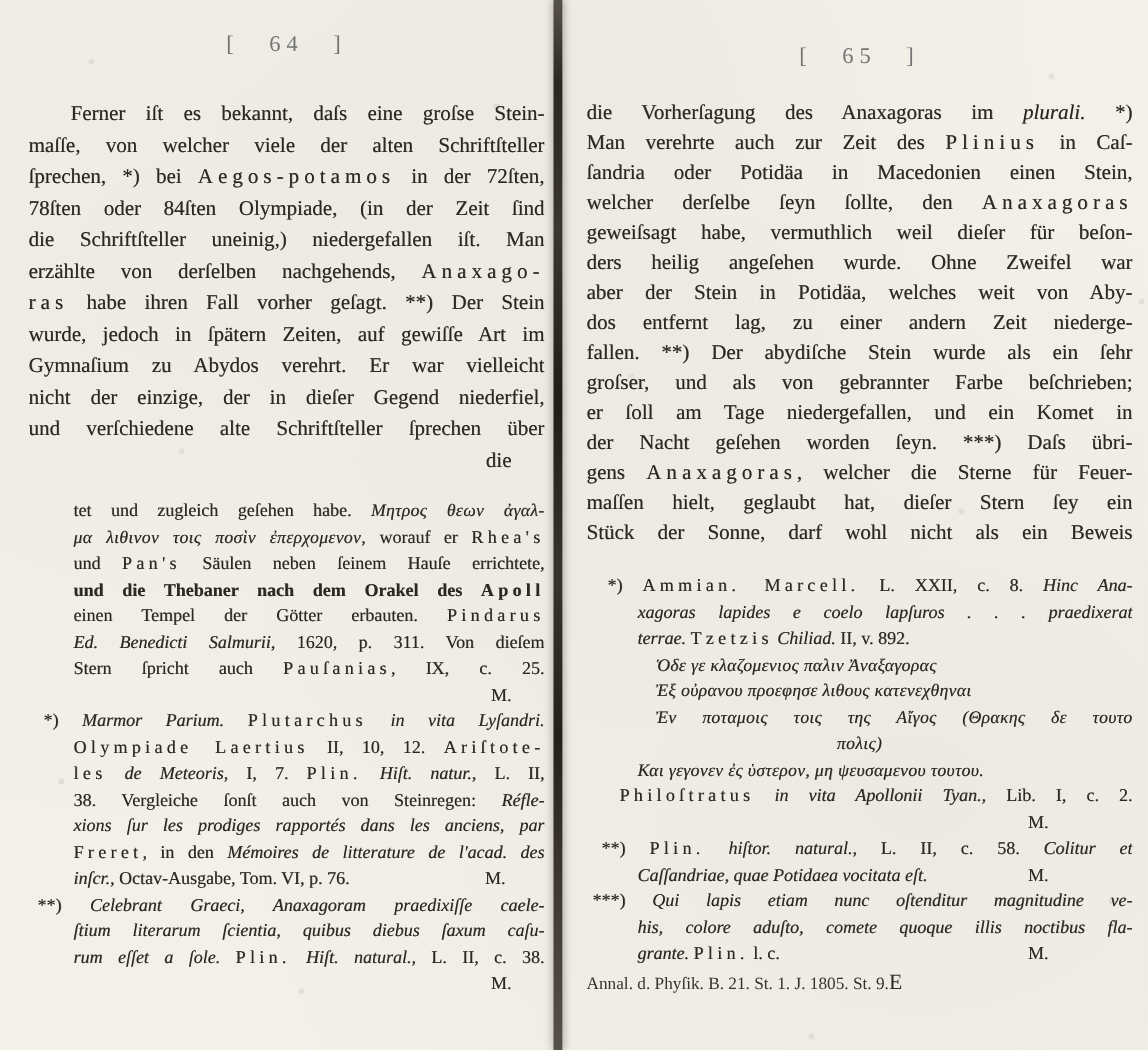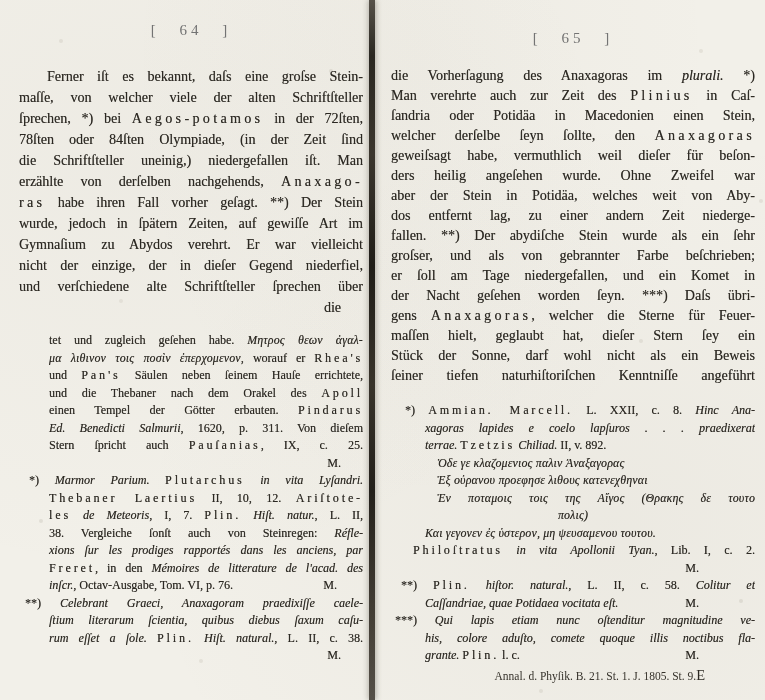--- a/index.html
+++ b/index.html
@@ -52,21 +52,21 @@
 
   .has-end { display: flex; justify-content: space-between; text-align: left; text-align-last: left; }
   .page-left  .line-end { margin-right: 26px; }
   .page-right .line-end { margin-right: 56px; }
 
   .seg-i  { font-style: italic; }
   .seg-s  { letter-spacing: 0.24em; }
   .seg-g  { font-style: italic; font-family: Liberation Serif, serif; letter-spacing: 0.02em; font-size: 0.98em; }
 
   .imprint-row {
-    display: flex; justify-content: flex-end; align-items: baseline;
+    display: flex; justify-content: flex-start; align-items: baseline;
     margin-top: 2px;
     font-size: 11.5px;
     color: #36322b;
   }
   .imprint-row .signature { font-size: 14.5px; margin-right: 50px; color: #2b2822; }
 
   .gutter {
     position: absolute; left: 369px; top: 0; width: 6px; height: 700px;
     background: linear-gradient(180deg,
       #57524a 0%, #2a2721 8%, #3b362e 22%, #201d18 38%,
@@ -110,27 +110,27 @@
       <div class="line"><span>wurde, jedoch in ſpätern Zeiten, auf gewiſſe Art im</span></div>
       <div class="line"><span>Gymnaſium zu Abydos verehrt. Er war vielleicht</span></div>
       <div class="line"><span>nicht der einzige, der in dieſer Gegend niederfiel,</span></div>
       <div class="line"><span>und verſchiedene alte Schriftſteller ſprechen über</span></div>
       <div class="line al-right"><span>die</span></div>
     </div>
   <div class="fn-block">
       <div class="line" style="padding-left: 30px;"><span>tet und zugleich geſehen habe. </span><span class="seg-g">Μητρος θεων ἀγαλ-</span></div>
       <div class="line" style="padding-left: 30px;"><span class="seg-g">μα λιθινον τοις ποσὶν ἐπερχομενον,</span><span> worauf er </span><span class="seg-s">Rhea's</span></div>
       <div class="line" style="padding-left: 30px;"><span>und </span><span class="seg-s">Pan's</span><span> Säulen neben ſeinem Hauſe errichtete,</span></div>
-      <div class="line" style="padding-left: 30px;"><span>und die Thebaner nach dem Orakel des </span><span class="seg-s">Apoll</span></div>
+      <div class="line" style="padding-left: 30px; font-weight: bold;"><span>und die Thebaner nach dem Orakel des </span><span class="seg-s">Apoll</span></div>
       <div class="line" style="padding-left: 30px;"><span>einen Tempel der Götter erbauten. </span><span class="seg-s">Pindarus</span></div>
       <div class="line" style="padding-left: 30px;"><span class="seg-i">Ed. Benedicti Salmurii</span><span>, 1620, p. 311. Von dieſem</span></div>
       <div class="line" style="padding-left: 30px;"><span>Stern ſpricht auch </span><span class="seg-s">Pauſanias</span><span>, IX, c. 25.</span></div>
       <div class="line al-right"><span>M.</span></div>
       <div class="line" style="padding-left: 10px;"><span>*) </span><span class="seg-i">Marmor Parium.</span><span> </span><span class="seg-s">Plutarchus</span><span> </span><span class="seg-i">in vita Lyſandri.</span></div>
-      <div class="line" style="padding-left: 30px;"><span class="seg-s">Thebaner Laertius</span><span> II, 10, 12. </span><span class="seg-s">Ariſtote-</span></div>
+      <div class="line" style="padding-left: 30px;"><span class="seg-s">Olympiade Laertius</span><span> II, 10, 12. </span><span class="seg-s">Ariſtote-</span></div>
       <div class="line" style="padding-left: 30px;"><span class="seg-s">les</span><span> </span><span class="seg-i">de Meteoris</span><span>, I, 7. </span><span class="seg-s">Plin.</span><span> </span><span class="seg-i">Hiſt. natur.</span><span>, L. II,</span></div>
       <div class="line" style="padding-left: 30px;"><span>38. Vergleiche ſonſt auch von Steinregen: </span><span class="seg-i">Réfle-</span></div>
       <div class="line" style="padding-left: 30px;"><span class="seg-i">xions ſur les prodiges rapportés dans les anciens, par</span></div>
       <div class="line" style="padding-left: 30px;"><span class="seg-s">Freret</span><span>, in den </span><span class="seg-i">Mémoires de litterature de l'acad. des</span></div>
       <div class="line has-end" style="padding-left: 30px; align-items: flex-end;">
         <span class="seg-wrap"><span class="seg-i">inſcr.</span><span>, Octav-Ausgabe, Tom. VI, p. 76.</span></span>
         <span class="line-end">M.</span>
       </div>
       <div class="line" style="padding-left: 6px;"><span>**) </span><span class="seg-i">Celebrant Graeci, Anaxagoram praedixiſſe caele-</span></div>
       <div class="line" style="padding-left: 30px;"><span class="seg-i">ſtium literarum ſcientia, quibus diebus ſaxum caſu-</span></div>
@@ -152,21 +152,20 @@
       <div class="line"><span>ders heilig angeſehen wurde. Ohne Zweifel war</span></div>
       <div class="line"><span>aber der Stein in Potidäa, welches weit von Aby-</span></div>
       <div class="line"><span>dos entfernt lag, zu einer andern Zeit niederge-</span></div>
       <div class="line"><span>fallen. **) Der abydiſche Stein wurde als ein ſehr</span></div>
       <div class="line"><span>groſser, und als von gebrannter Farbe beſchrieben;</span></div>
       <div class="line"><span>er ſoll am Tage niedergefallen, und ein Komet in</span></div>
       <div class="line"><span>der Nacht geſehen worden ſeyn. ***) Daſs übri-</span></div>
       <div class="line"><span>gens </span><span class="seg-s">Anaxagoras</span><span>, welcher die Sterne für Feuer-</span></div>
       <div class="line"><span>maſſen hielt, geglaubt hat, dieſer Stern ſey ein</span></div>
       <div class="line"><span>Stück der Sonne, darf wohl nicht als ein Beweis</span></div>
-      <div class="line"><span>ſeiner tiefen naturhiſtoriſchen Kenntniſſe angeführt</span></div>
     </div>
   <div class="fn-block">
       <div class="line" style="padding-left: 14px;"><span>*) </span><span class="seg-s">Ammian. Marcell.</span><span> L. XXII, c. 8. </span><span class="seg-i">Hinc Ana-</span></div>
       <div class="line" style="padding-left: 34px;"><span class="seg-i">xagoras lapides e coelo lapſuros . . . praedixerat</span></div>
       <div class="line al-left" style="padding-left: 34px;"><span class="seg-i">terrae.</span><span> </span><span class="seg-s">Tzetzis</span><span> </span><span class="seg-i">Chiliad.</span><span> II, v. 892.</span></div>
       <div class="line al-left" style="padding-left: 46px;"><span class="seg-g">Ὁδε γε κλαζομενιος παλιν Ἀναξαγορας</span></div>
       <div class="line al-left" style="padding-left: 46px;"><span class="seg-g">Ἐξ οὐρανου προεφησε λιθους κατενεχθηναι</span></div>
       <div class="line" style="padding-left: 46px;"><span class="seg-g">Ἐν ποταμοις τοις της Αἴγος (Θρακης δε τουτο</span></div>
       <div class="line al-center"><span class="seg-g">πολις)</span></div>
       <div class="line al-left" style="padding-left: 34px;"><span class="seg-g">Και γεγονεν ἐς ὑστερον, μη ψευσαμενου τουτου.</span></div>

